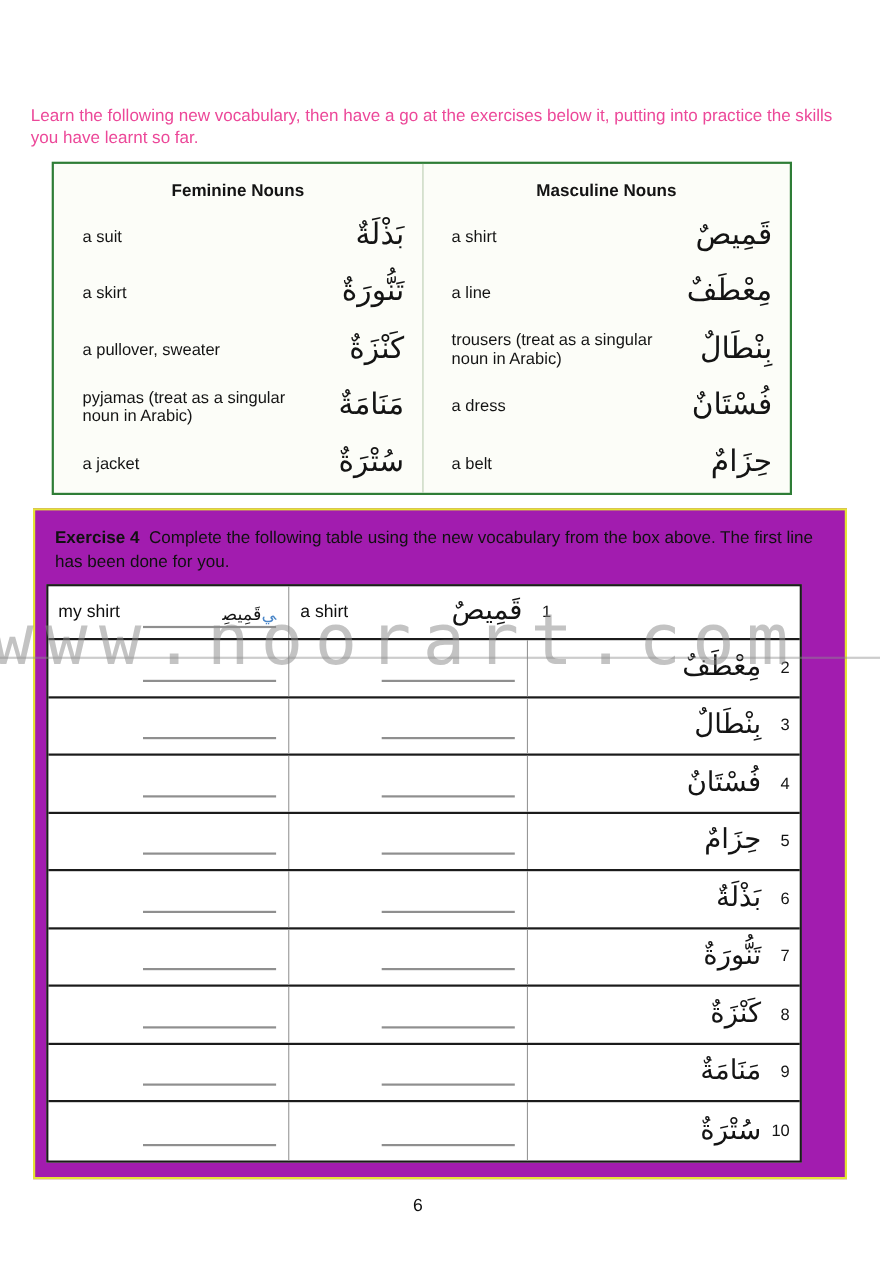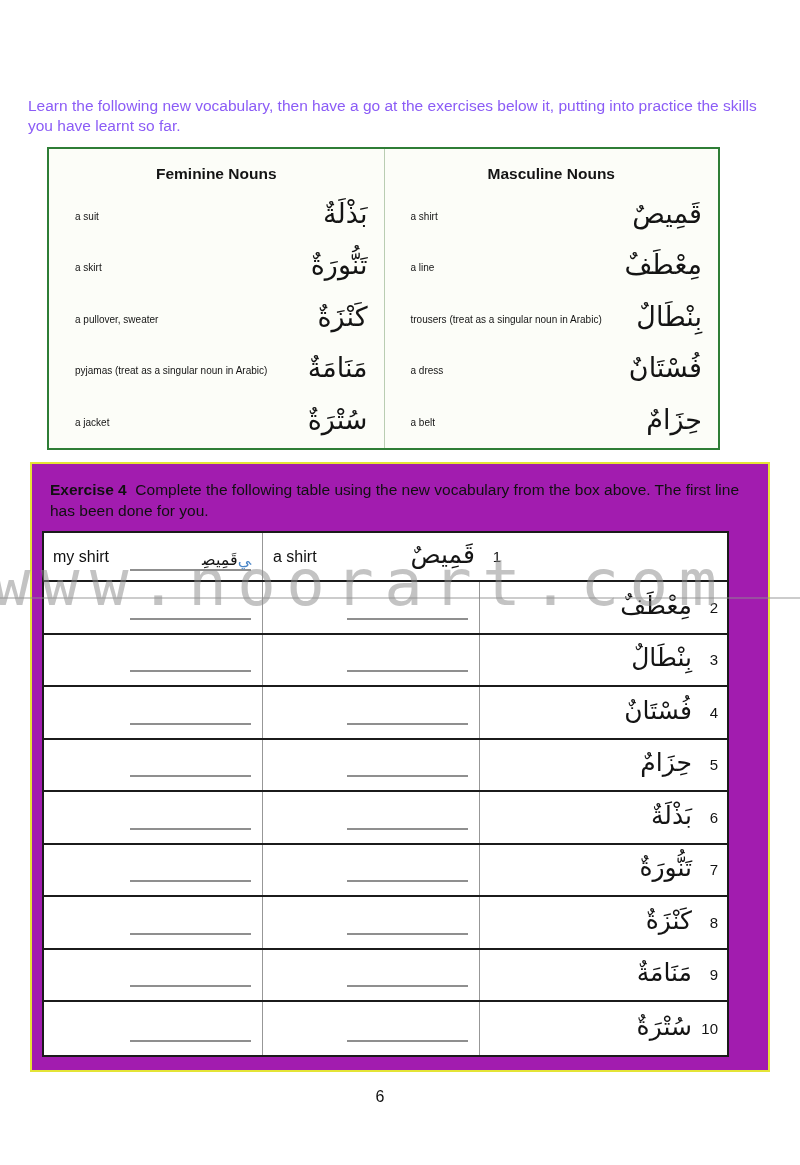--- a/index.html
+++ b/index.html
@@ -6,40 +6,40 @@
   .page{
     position:relative;width:800px;height:1165px;background:#ffffff;
     font-family:"Liberation Sans",sans-serif;color:#141414;overflow:hidden;
     margin:0 auto;
   }
   .ar{font-family:"DejaVu Sans",sans-serif;direction:rtl;unicode-bidi:isolate;}
 
   
   .intro{
     position:absolute;left:28px;top:96px;width:732px;margin:0;
-    font-size:15.5px;line-height:1.32;color:#8b5cf6;
+    font-size:15.5px;line-height:1.32;color:#ec4899;
   }
 
   
   .vocab-box{
     position:absolute;left:47px;top:147px;width:673px;height:303px;
     border:2.5px solid #2e7d36;background:#fcfdf8;box-sizing:border-box;
     display:flex;
   }
   .vcol{flex:0 0 50%;box-sizing:border-box;display:flex;flex-direction:column;}
   .vcol-right{border-left:1px solid #b9cdb2;}
   .vhead{
     height:34px;display:flex;align-items:center;justify-content:center;
     font-weight:bold;font-size:15.5px;padding-top:8px;
   }
   .vrow{
     height:52.5px;display:flex;align-items:center;justify-content:space-between;
     padding:0 16px 0 26px;box-sizing:border-box;
   }
-  .ven{font-size:10px;line-height:1.12;max-width:196px;}
+  .ven{font-size:15px;line-height:1.12;max-width:196px;}
   .varab{font-size:27px;line-height:1;white-space:nowrap;padding-bottom:6px;}
 
   
   .exercise-box{
     position:absolute;left:30px;top:462px;width:740px;height:610px;
     border:2.5px solid #e4e436;background:#a21caf;box-sizing:border-box;
   }
   .ex-inst{
     position:absolute;left:18px;top:16px;width:700px;margin:0;
     font-size:15.5px;line-height:1.35;color:#101010;

